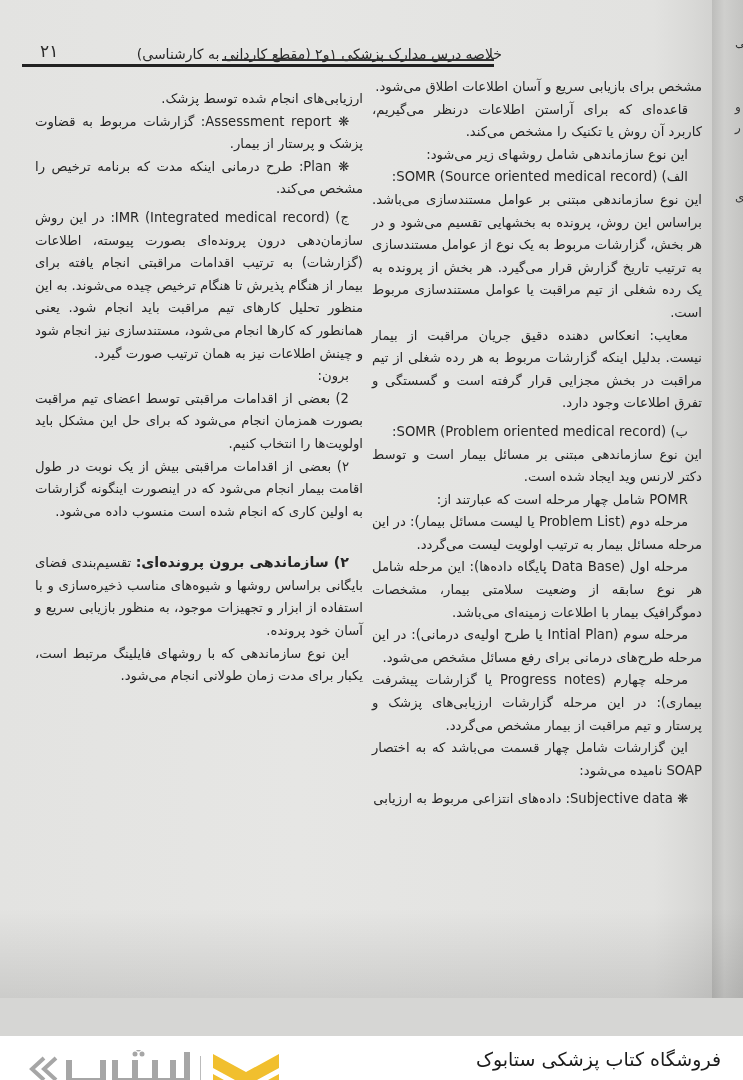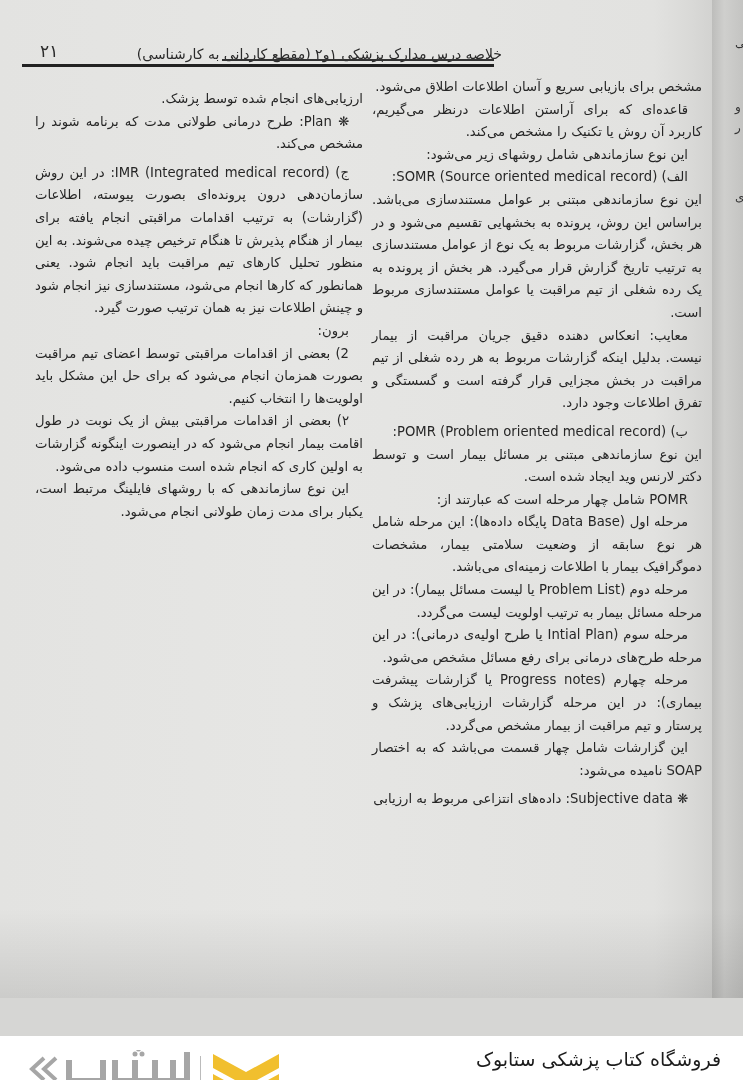--- a/index.html
+++ b/index.html
@@ -87,38 +87,43 @@
     <div class="rule-main"></div>
   </div>
 
   <div class="col col-right">
     <p>مشخص برای بازیابی سریع و آسان اطلاعات اطلاق می‌شود.</p>
     <p class="indent">قاعده‌ای که برای آراستن اطلاعات درنظر می‌گیریم، کاربرد آن روش یا تکنیک را مشخص می‌کند.</p>
     <p class="indent">این نوع سازماندهی شامل روشهای زیر می‌شود:</p>
     <p class="indent latin-mix">الف) SOMR (Source oriented medical record):</p>
     <p>این نوع سازماندهی مبتنی بر عوامل مستندسازی می‌باشد. براساس این روش، پرونده به بخشهایی تقسیم می‌شود و در هر بخش، گزارشات مربوط به یک نوع از عوامل مستندسازی به ترتیب تاریخ گزارش قرار می‌گیرد. هر بخش از پرونده به یک رده شغلی از تیم مراقبت یا عوامل مستندسازی مربوط است.</p>
     <p class="indent">معایب: انعکاس دهنده دقیق جریان مراقبت از بیمار نیست. بدلیل اینکه گزارشات مربوط به هر رده شغلی از تیم مراقبت در بخش مجزایی قرار گرفته است و گسستگی و تفرق اطلاعات وجود دارد.</p>
-    <p class="indent gap">ب) POMR (Problem oriented medical record):</p>
+    <p class="indent gap">ب) SOMR (Problem oriented medical record):</p>
     <p>این نوع سازماندهی مبتنی بر مسائل بیمار است و توسط دکتر لارنس وید ایجاد شده است.</p>
     <p class="indent">POMR شامل چهار مرحله است که عبارتند از:</p>
+    <p class="indent">مرحله دوم (Problem List یا لیست مسائل بیمار): در این مرحله مسائل بیمار به ترتیب اولویت لیست می‌گردد.</p>
     <p class="indent">مرحله اول (Data Base پایگاه داده‌ها): این مرحله شامل هر نوع سابقه از وضعیت سلامتی بیمار، مشخصات دموگرافیک بیمار با اطلاعات زمینه‌ای می‌باشد.</p>
-    <p class="indent">مرحله دوم (Problem List یا لیست مسائل بیمار): در این مرحله مسائل بیمار به ترتیب اولویت لیست می‌گردد.</p>
     <p class="indent">مرحله سوم (Intial Plan یا طرح اولیه‌ی درمانی): در این مرحله طرح‌های درمانی برای رفع مسائل مشخص می‌شود.</p>
     <p class="indent">مرحله چهارم (Progress notes یا گزارشات پیشرفت بیماری): در این مرحله گزارشات ارزیابی‌های پزشک و پرستار و تیم مراقبت از بیمار مشخص می‌گردد.</p>
     <p class="indent">این گزارشات شامل چهار قسمت می‌باشد که به اختصار SOAP نامیده می‌شود:</p>
     <p class="indent gap">❋ Subjective data: داده‌های انتزاعی مربوط به ارزیابی</p>
   </div>
 
   <div class="col col-left">
     <p>ارزیابی‌های انجام شده توسط پزشک.</p>
-    <p class="indent">❋ Plan: طرح درمانی طولانی مدت که برنامه شوند را مشخص می‌کند.</p>
+    <p class="indent">❋ Assessment report: گزارشات مربوط به قضاوت پزشک و پرستار از بیمار.</p>
+    <p class="indent">❋ Plan: طرح درمانی اینکه مدت که برنامه ترخیص را مشخص می‌کند.</p>
     <p class="indent gap">ج) IMR (Integrated medical record): در این روش سازمان‌دهی درون پرونده‌ای بصورت پیوسته، اطلاعات (گزارشات) به ترتیب اقدامات مراقبتی انجام یافته برای بیمار از هنگام پذیرش تا هنگام ترخیص چیده می‌شوند. به این منظور تحلیل کارهای تیم مراقبت باید انجام شود. یعنی همانطور که کارها انجام می‌شود، مستندسازی نیز انجام شود و چینش اطلاعات نیز به همان ترتیب صورت گیرد.</p>
     <p class="indent">برون:</p>
     <p class="indent">2) بعضی از اقدامات مراقبتی توسط اعضای تیم مراقبت بصورت همزمان انجام می‌شود که برای حل این مشکل باید اولویت‌ها را انتخاب کنیم.</p>
     <p class="indent">۲) بعضی از اقدامات مراقبتی بیش از یک نوبت در طول اقامت بیمار انجام می‌شود که در اینصورت اینگونه گزارشات به اولین کاری که انجام شده است منسوب داده می‌شود.</p>
+    <p class="indent" style="margin-top:28px">
+      <span class="bold">۲) سازماندهی برون پرونده‌ای:</span>
+      <span>تقسیم‌بندی فضای بایگانی براساس روشها و شیوه‌های مناسب ذخیره‌سازی و با استفاده از ابزار و تجهیزات موجود، به منظور بازیابی سریع و آسان خود پرونده.</span>
+    </p>
     <p class="indent">این نوع سازماندهی که با روشهای فایلینگ مرتبط است، یکبار برای مدت زمان طولانی انجام می‌شود.</p>
   </div>
 </div>
 
 <div class="banner">
   <div class="shop-name">فروشگاه کتاب پزشکی ستابوک</div>
   <div class="shop-url"><span>WWW.</span><span class="accent">S</span><span>ETA</span><span class="accent">B</span><span>OOK.COM</span></div>
 
   <svg class="logo-chevron" viewBox="0 0 66 52">
     <polygon points="0,0 33,18 66,0 66,14 33,32 0,14" fill="#f1bf2e"></polygon>

